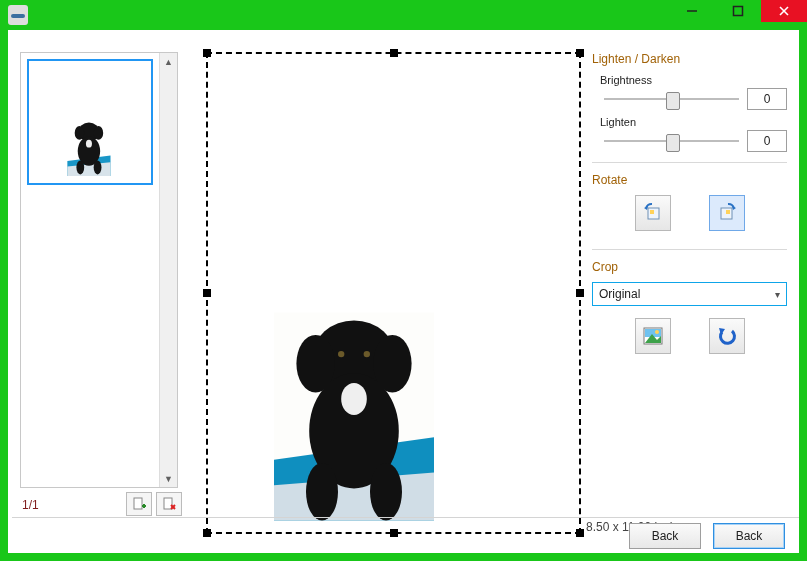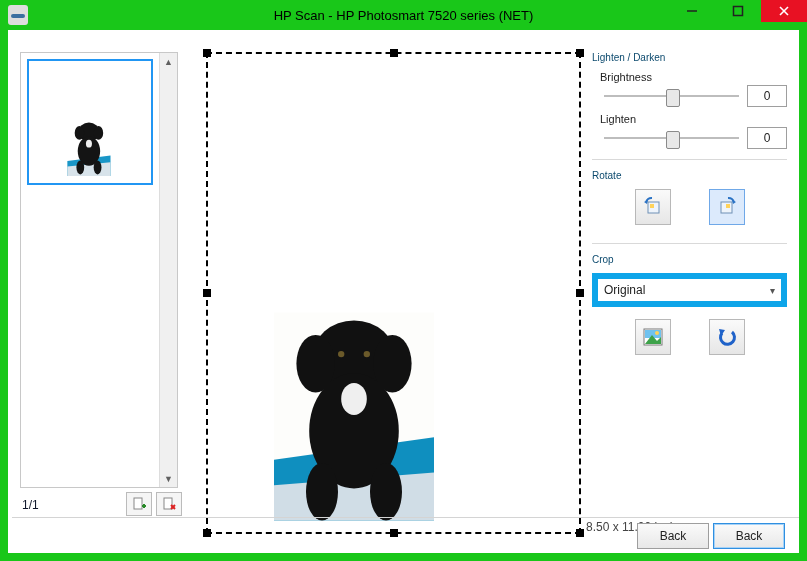--- a/index.html
+++ b/index.html
@@ -14,65 +14,64 @@
   .winbtn.close{background:#e81123;}
   .client{position:absolute;left:8px;right:8px;top:30px;bottom:8px;background:#fff;box-sizing:border-box;}
 
   .thumb-panel{position:absolute;left:12px;top:22px;width:158px;height:436px;border:1px solid #c8c8c8;background:#fff;box-sizing:border-box;}
   .thumb-scroll{position:absolute;right:0;top:0;bottom:0;width:17px;background:#f0f0f0;border-left:1px solid #ddd;}
   .thumb-arrow{position:absolute;left:0;width:17px;height:17px;display:flex;align-items:center;justify-content:center;color:#606060;font-size:9px;}
   .thumb-arrow.up{top:0;} .thumb-arrow.down{bottom:0;}
   .thumb-item{position:absolute;left:6px;top:6px;width:126px;height:126px;border:2px solid #2196f3;background:#fff;box-sizing:border-box;}
   .thumb-img{position:absolute;left:22%;top:48%;width:54%;height:46%;display:flex;align-items:center;justify-content:center;}
 
-  .page-counter{position:absolute;left:14px;top:468px;font-size:12px;color:#0f172a;}
+  .page-counter{position:absolute;left:14px;top:468px;font-size:12px;color:#7f1d1d;}
   .smallbtn{position:absolute;top:462px;width:24px;height:22px;border:1px solid #bbb;background:#f5f5f5;display:flex;align-items:center;justify-content:center;cursor:pointer;}
   .smallbtn.add{left:118px;} .smallbtn.del{left:148px;}
 
   .preview{position:absolute;left:198px;top:22px;width:375px;height:482px;background:#fff;}
   .crop-rect{position:absolute;inset:0;}
   .crop-rect::before{content:"";position:absolute;inset:0;border:2px dashed #000;box-sizing:border-box;pointer-events:none;}
   .handle{position:absolute;width:8px;height:8px;background:#000;}
   .h-tl{left:-3px;top:-3px;} .h-tr{right:-3px;top:-3px;} .h-bl{left:-3px;bottom:-3px;} .h-br{right:-3px;bottom:-3px;}
   .h-tc{left:calc(50% - 4px);top:-3px;} .h-bc{left:calc(50% - 4px);bottom:-3px;}
   .h-ml{left:-3px;top:calc(50% - 4px);} .h-mr{right:-3px;top:calc(50% - 4px);}
   .preview-photo{position:absolute;left:68px;top:252px;width:160px;height:225px;}
 
   .dims{position:absolute;left:578px;top:490px;font-size:12px;color:#444;}
 
   .controls{position:absolute;left:584px;top:22px;right:12px;}
-  .group-title{color:#0c4a6e;font-size:10px;margin-bottom:8px;}
+  .group-title{color:#a16207;font-size:12px;margin-bottom:8px;}
   .row-label{font-size:11px;margin:6px 0 2px 8px;}
   .slider-row{display:flex;align-items:center;gap:8px;margin:0 0 6px 12px;}
   .slider{flex:1;height:20px;position:relative;}
   .slider-track{position:absolute;left:0;right:0;top:9px;height:2px;background:#bdbdbd;}
   .slider-knob{position:absolute;top:3px;left:calc(50% - 6px);width:12px;height:16px;background:#e8e8e8;border:1px solid #8a8a8a;border-radius:2px;}
   .valbox{width:38px;height:20px;border:1px solid #9e9e9e;background:#fff;text-align:center;line-height:20px;font-size:12px;}
 
   .sep{height:1px;background:#d9d9d9;margin:10px 0;}
   .icon-row{display:flex;justify-content:center;gap:38px;margin-top:8px;}
   .iconbtn{width:34px;height:34px;border:1px solid #b8b8b8;background:linear-gradient(#fafafa,#e6e6e6);display:flex;align-items:center;justify-content:center;cursor:pointer;}
   .iconbtn.selected{border:1px solid #6fa8e8;background:#dceafc;}
-  .combo{height:22px;border:6px solid #0ea5e9;background:#fff;display:flex;align-items:center;justify-content:space-between;padding:0 6px;margin-top:6px;cursor:pointer;}
+  .combo{height:22px;border:1px solid #0ea5e9;background:#fff;display:flex;align-items:center;justify-content:space-between;padding:0 6px;margin-top:6px;cursor:pointer;}
   .combo-arrow{font-size:10px;color:#555;}
   .resetbtn svg{display:block;}
 
-  .footer{position:absolute;left:4px;right:0;bottom:0;height:36px;border-top:1px solid #d4d4d4;display:flex;align-items:center;justify-content:flex-end;gap:4px;padding-right:14px;box-sizing:border-box;}
+  .footer{position:absolute;left:4px;right:0;bottom:0;height:36px;border-top:1px solid #d4d4d4;display:flex;align-items:center;justify-content:flex-end;gap:12px;padding-right:14px;box-sizing:border-box;}
   .btn{min-width:70px;height:24px;border:1px solid #9e9e9e;background:linear-gradient(#fafafa,#e8e8e8);display:flex;align-items:center;justify-content:center;font-size:12px;cursor:pointer;}
   .btn.primary{border:1px solid #2f8fe0;box-shadow:inset 0 0 0 1px #a6d2f7;}
 
   .dog-svg{width:100%;height:100%;}
 </style>
 </head>
 <body>
 
 <div class="window">
   <div class="titlebar">
     <div class="title-icon"></div>
-    <div class="title-text">HP Scan - HP Photosmart 7520 series (NET)</div>
     <div class="winbtns">
       <div class="winbtn">
         <svg width="12" height="12">
             <line x1="1" y1="6" x2="11" y2="6" stroke="#222" stroke-width="1.5"></line>
           </svg>
       </div>
       <div class="winbtn">
         <svg width="12" height="12">
             <rect x="1.5" y="1.5" width="9" height="9" fill="none" stroke="#222" stroke-width="1.5"></rect>
           </svg>

